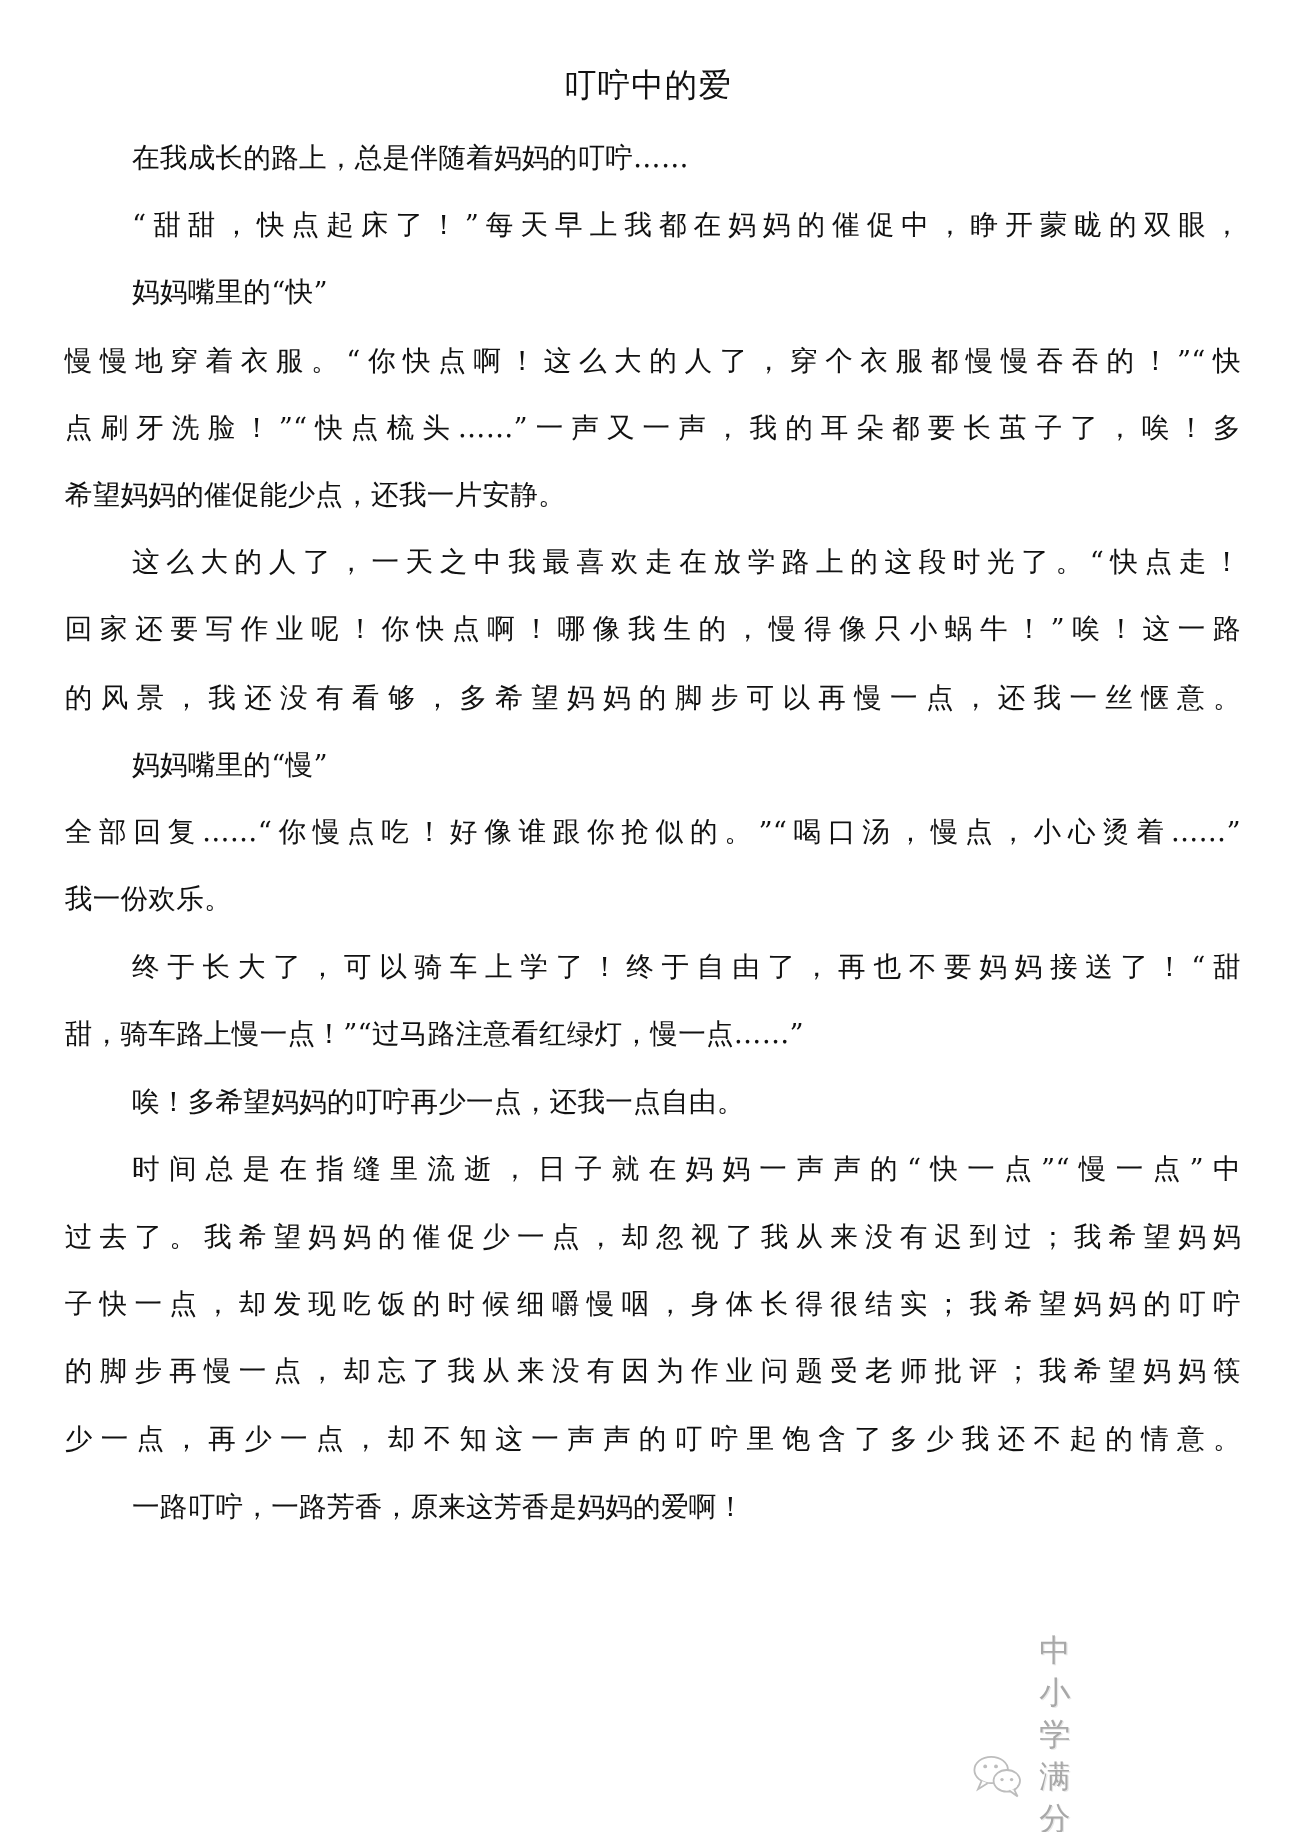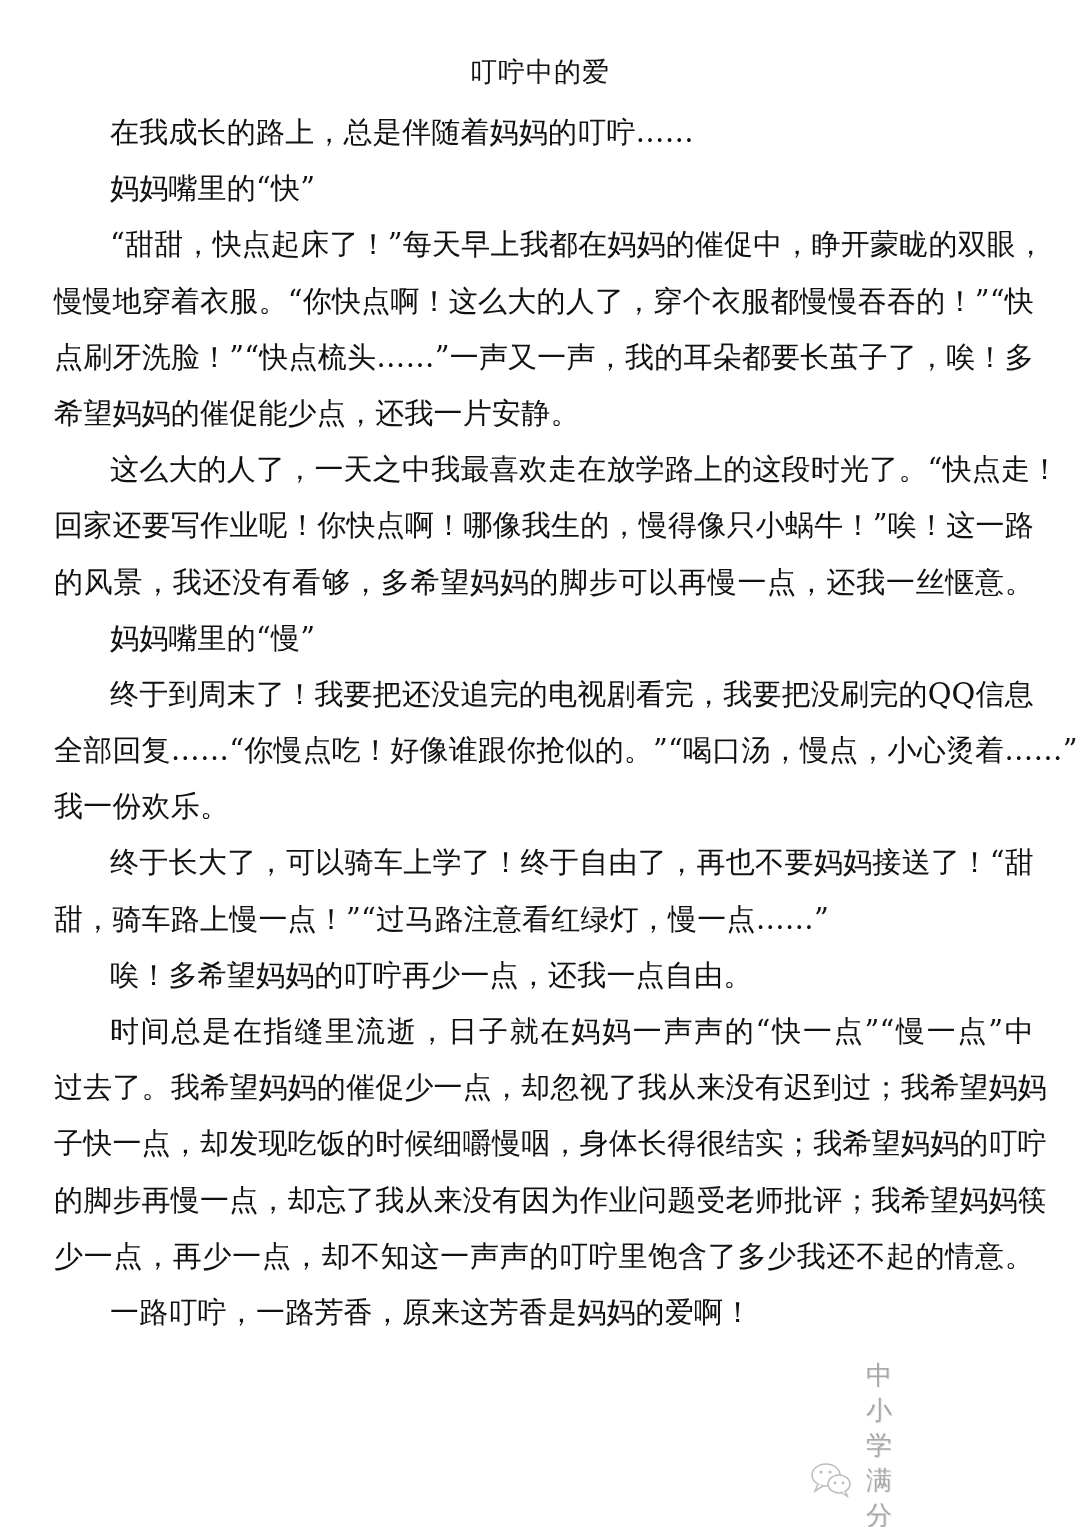--- a/index.html
+++ b/index.html
@@ -34,21 +34,21 @@
     }
     .body-text {
       position: absolute;
       left: 54px;
       top: 104px;
       width: 980px;
     }
     .line {
       height: 56.2px;
       line-height: 56.2px;
-      font-size: 29px;
+      font-size: 23px;
       white-space: nowrap;
       letter-spacing: 0.2px;
     }
     .line.indent {
       padding-left: 56px;
     }
     .line.justify {
       text-align: justify;
       text-align-last: justify;
     }
@@ -76,30 +76,29 @@
     }
   </style>
 </head>
 <body>
 
 <div class="page">
   <div class="title">叮咛中的爱</div>
 
   <div class="body-text">
     <div class="line indent">在我成长的路上，总是伴随着妈妈的叮咛……</div>
+    <div class="line indent justify">“甜甜，快点起床了！”每天早上我都在妈妈的催促中，睁开蒙眬的双眼，</div>
     <div class="line indent">妈妈嘴里的“快”</div>
-    <div class="line indent justify">“甜甜，快点起床了！”每天早上我都在妈妈的催促中，睁开蒙眬的双眼，</div>
     <div class="line justify">慢慢地穿着衣服。“你快点啊！这么大的人了，穿个衣服都慢慢吞吞的！”“快</div>
     <div class="line justify">点刷牙洗脸！”“快点梳头……”一声又一声，我的耳朵都要长茧子了，唉！多</div>
     <div class="line">希望妈妈的催促能少点，还我一片安静。</div>
     <div class="line indent justify">这么大的人了，一天之中我最喜欢走在放学路上的这段时光了。“快点走！</div>
     <div class="line justify">回家还要写作业呢！你快点啊！哪像我生的，慢得像只小蜗牛！”唉！这一路</div>
     <div class="line justify">的风景，我还没有看够，多希望妈妈的脚步可以再慢一点，还我一丝惬意。</div>
     <div class="line indent">妈妈嘴里的“慢”</div>
-    <div class="line indent justify">终于到周末了！我要把还没追完的电视剧看完，我要把没刷完的QQ信息</div>
     <div class="line justify">全部回复……“你慢点吃！好像谁跟你抢似的。”“喝口汤，慢点，小心烫着……”</div>
     <div class="line">我一份欢乐。</div>
     <div class="line indent justify">终于长大了，可以骑车上学了！终于自由了，再也不要妈妈接送了！“甜</div>
     <div class="line">甜，骑车路上慢一点！”“过马路注意看红绿灯，慢一点……”</div>
     <div class="line indent">唉！多希望妈妈的叮咛再少一点，还我一点自由。</div>
     <div class="line indent justify">时间总是在指缝里流逝，日子就在妈妈一声声的“快一点”“慢一点”中</div>
     <div class="line justify">过去了。我希望妈妈的催促少一点，却忽视了我从来没有迟到过；我希望妈妈</div>
     <div class="line justify">子快一点，却发现吃饭的时候细嚼慢咽，身体长得很结实；我希望妈妈的叮咛</div>
     <div class="line justify">的脚步再慢一点，却忘了我从来没有因为作业问题受老师批评；我希望妈妈筷</div>
     <div class="line justify">少一点，再少一点，却不知这一声声的叮咛里饱含了多少我还不起的情意。</div>

